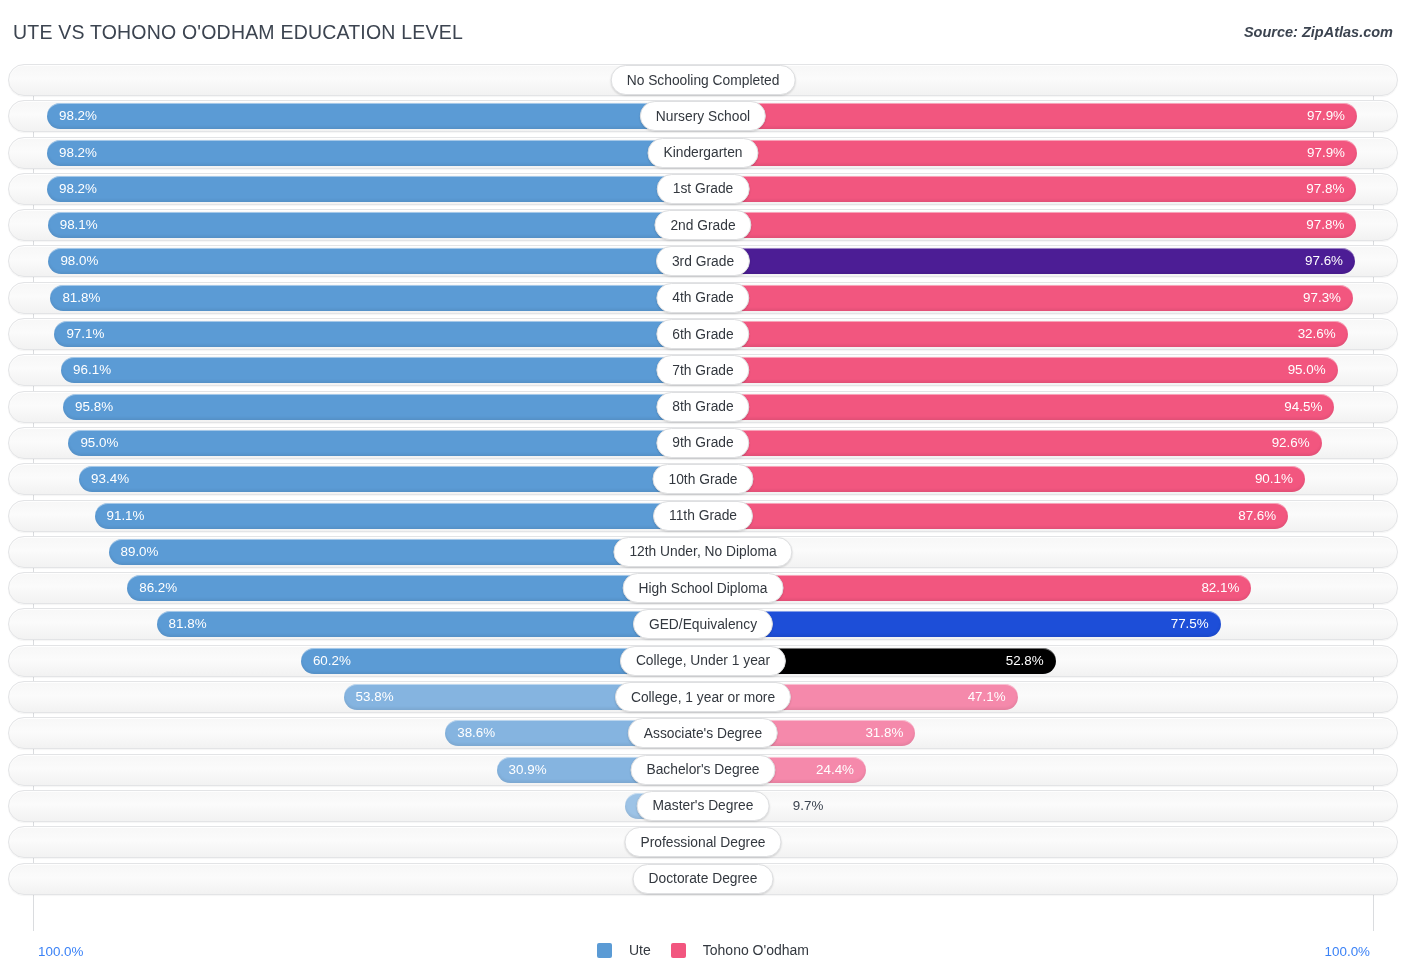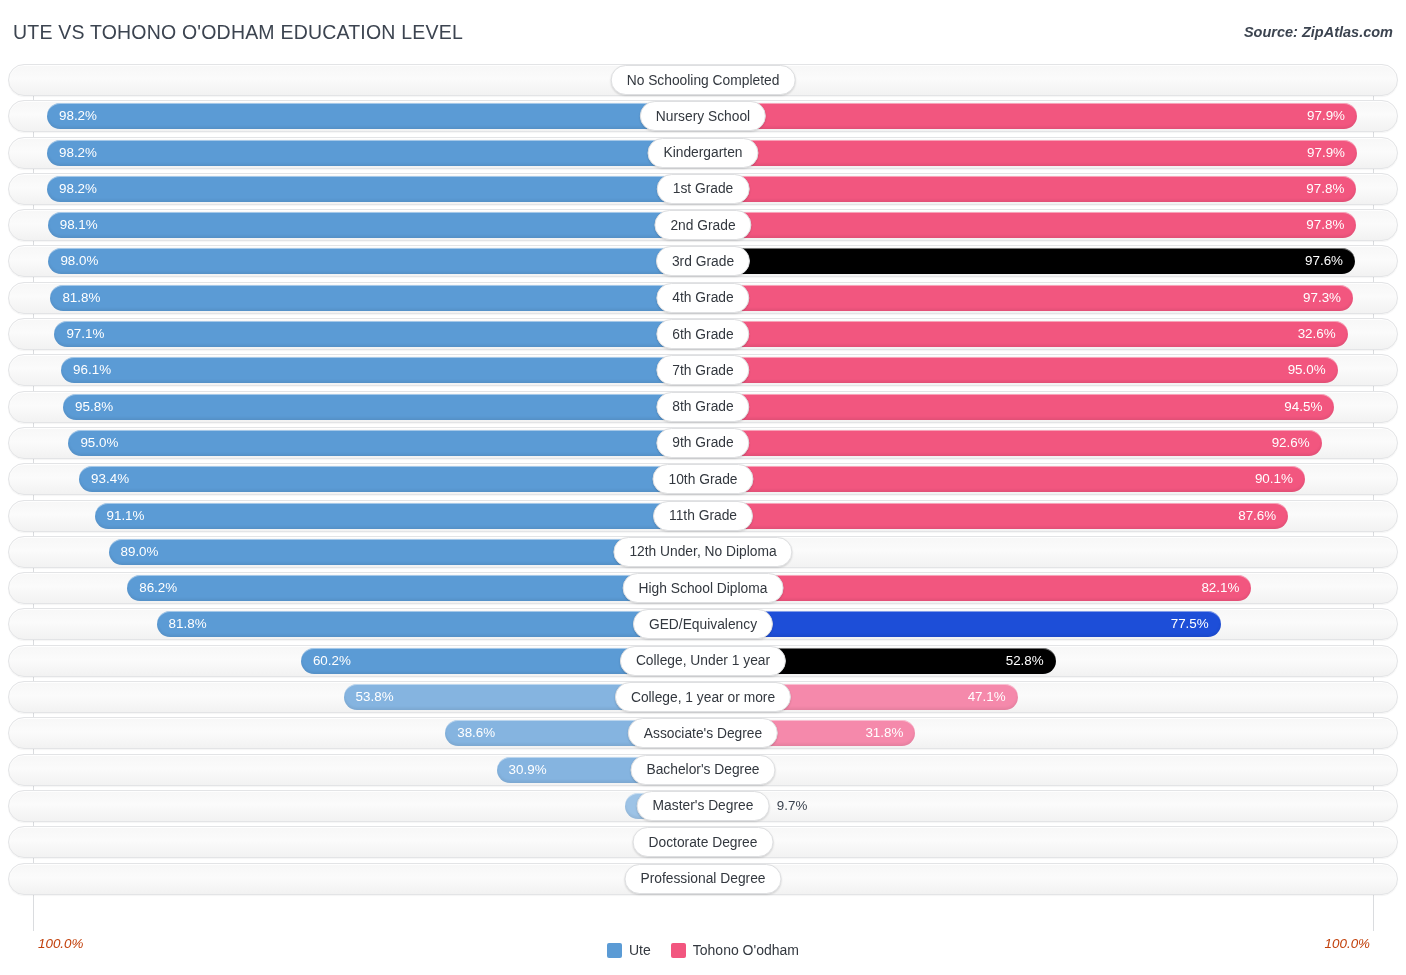--- a/index.html
+++ b/index.html
@@ -99,21 +99,21 @@
     transform: translateY(-50%);
     font-size: 13.4px;
     white-space: nowrap;
     line-height: 1;
   }
   
   .bar-val.in-left  { left: 12px;  color: #ffffff; }
   .bar-val.in-right { right: 12px; color: #ffffff; }
   
   .bar-val.out-left  { right: 100%; margin-right: 9px; color: #3c4450; }
-  .bar-val.out-right { left: 100%;  margin-left: 9px;  color: #3c4450; }
+  .bar-val.out-right { left: 100%;  margin-left: 25px;  color: #3c4450; }
 
   
   .cat-pill {
     position: absolute;
     left: 50%;
     top: 1px;
     transform: translateX(-50%);
     height: 30px;
     padding: 0 15px;
     border-radius: 16px;
@@ -131,41 +131,40 @@
 
   
   .footer {
     position: absolute;
     left: 0; right: 0;
     top: 936px;
     height: 39px;
   }
   .axis-label {
     position: absolute;
-    top: 0;
+    top: 8px;
     font-size: 13.4px;
-    color: #c2410c;
+    color: #3b82f6;
     white-space: nowrap;
-    font-style: italic;
   }
   .axis-label.left  { left: 38px; }
   .axis-label.right { right: 36px; }
 
   .legend {
     position: absolute;
     left: 0; right: 0; top: 6px;
     display: flex;
     justify-content: center;
     align-items: center;
     gap: 20px;
   }
   .legend-item {
     display: flex;
     align-items: center;
-    gap: 7px;
+    gap: 17px;
   }
   .legend-swatch {
     width: 15px; height: 15px;
     border-radius: 2px;
     display: inline-block;
   }
   .legend-text {
     font-size: 14px;
     color: #33383f;
     white-space: nowrap;
@@ -256,21 +255,21 @@
           <div class="cat-pill">2nd Grade</div>
         </div>
         <div class="row">
           <div class="track"></div>
           <div class="half left">
             <div class="bar left" style="width:654.6px;background:#5b9bd5;">
               <span class="bar-val in-left">98.0%</span>
             </div>
           </div>
           <div class="half right">
-            <div class="bar right" style="width:652.0px;background:#000000;">
+            <div class="bar right" style="width:652.0px;background:#4c1d95;">
               <span class="bar-val in-right">97.6%</span>
             </div>
           </div>
           <div class="cat-pill">3rd Grade</div>
         </div>
         <div class="row">
           <div class="track"></div>
           <div class="half left">
             <div class="bar left" style="width:652.6px;background:#5b9bd5;">
               <span class="bar-val in-left">81.8%</span>
@@ -451,63 +450,68 @@
           </div>
           <div class="cat-pill">Associate's Degree</div>
         </div>
         <div class="row">
           <div class="track"></div>
           <div class="half left">
             <div class="bar left" style="width:206.4px;background:#85b4e0;">
               <span class="bar-val in-left">30.9%</span>
             </div>
           </div>
+          <div class="half right">
+            <div class="bar right" style="width:163.0px;background:#f589ab;">
+              <span class="bar-val in-right">24.4%</span>
+            </div>
+          </div>
           <div class="cat-pill">Bachelor's Degree</div>
         </div>
         <div class="row">
           <div class="track"></div>
           <div class="half left">
             <div class="bar left" style="width:78.2px;background:#9dc3e6;">
               <span class="bar-val in-left">11.7%</span>
             </div>
           </div>
           <div class="half right">
             <div class="bar right" style="width:64.8px;background:#f4a3bd;">
               <span class="bar-val out-right">9.7%</span>
             </div>
           </div>
           <div class="cat-pill">Master's Degree</div>
         </div>
         <div class="row">
           <div class="track"></div>
           <div class="half left">
+            <div class="bar left" style="width:26.7px;background:#9dc3e6;">
+              <span class="bar-val out-left">4.0%</span>
+            </div>
+          </div>
+          <div class="half right">
+            <div class="bar right" style="width:18.7px;background:#f4a3bd;">
+              <span class="bar-val out-right">2.8%</span>
+            </div>
+          </div>
+          <div class="cat-pill">Professional Degree</div>
+        </div>
+        <div class="row">
+          <div class="track"></div>
+          <div class="half left">
             <div class="bar left" style="width:14.0px;background:#9dc3e6;">
               <span class="bar-val out-left">2.0%</span>
             </div>
           </div>
           <div class="half right">
             <div class="bar right" style="width:14.0px;background:#f4a3bd;">
               <span class="bar-val out-right">1.5%</span>
             </div>
           </div>
           <div class="cat-pill">Doctorate Degree</div>
-        </div>
-        <div class="row">
-          <div class="track"></div>
-          <div class="half left">
-            <div class="bar left" style="width:26.7px;background:#9dc3e6;">
-              <span class="bar-val out-left">4.0%</span>
-            </div>
-          </div>
-          <div class="half right">
-            <div class="bar right" style="width:18.7px;background:#f4a3bd;">
-              <span class="bar-val out-right">2.8%</span>
-            </div>
-          </div>
-          <div class="cat-pill">Professional Degree</div>
         </div>
       </div>
   </div>
 
   <div class="footer">
     <div class="axis-label left">100.0%</div>
     <div class="axis-label right">100.0%</div>
     <div class="legend" id="legend">
         <div class="legend-item">
           <span class="legend-swatch" style="background:#5b9bd5;"></span>

